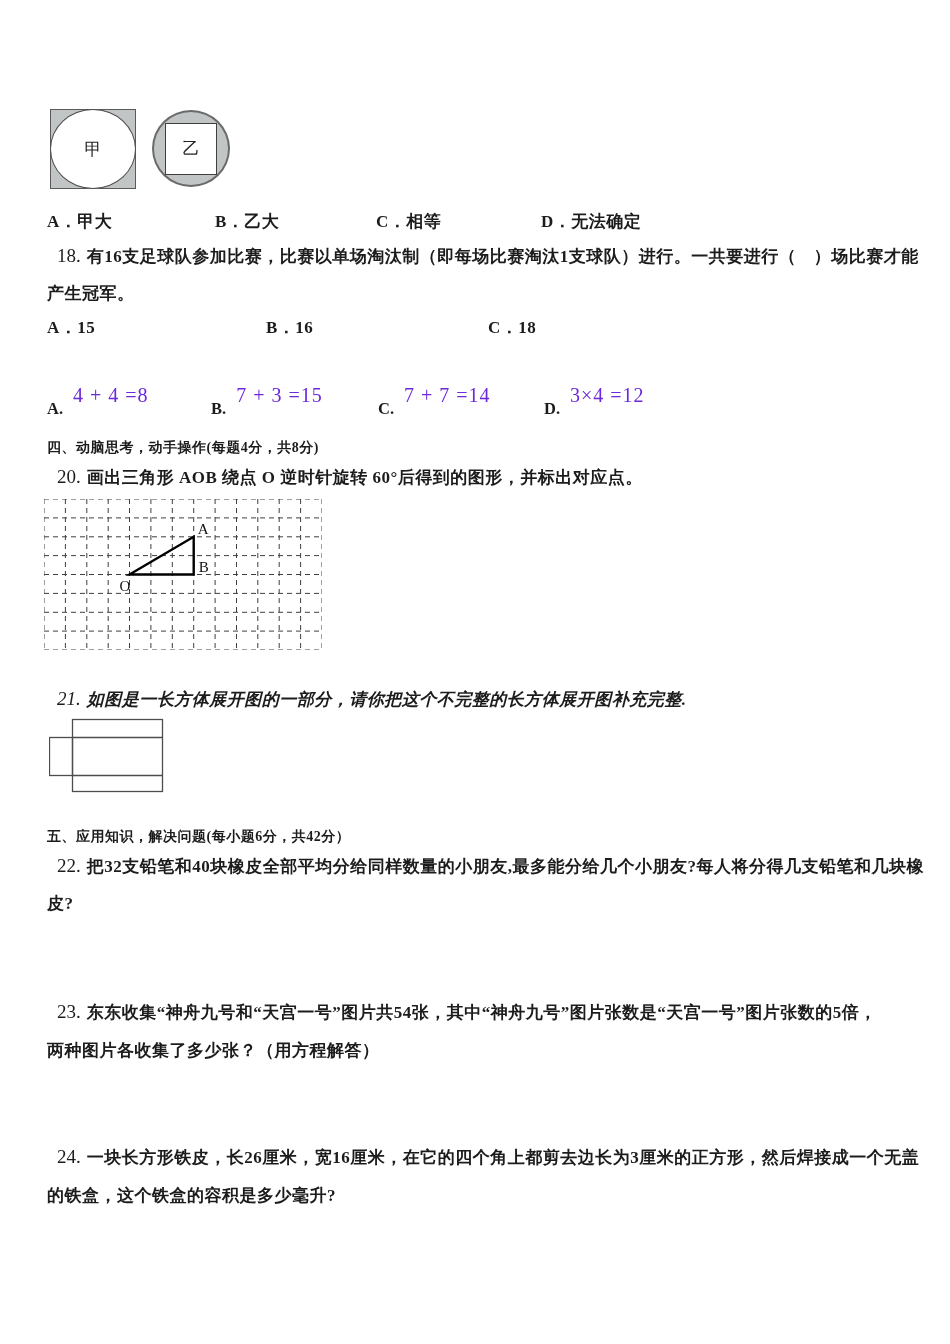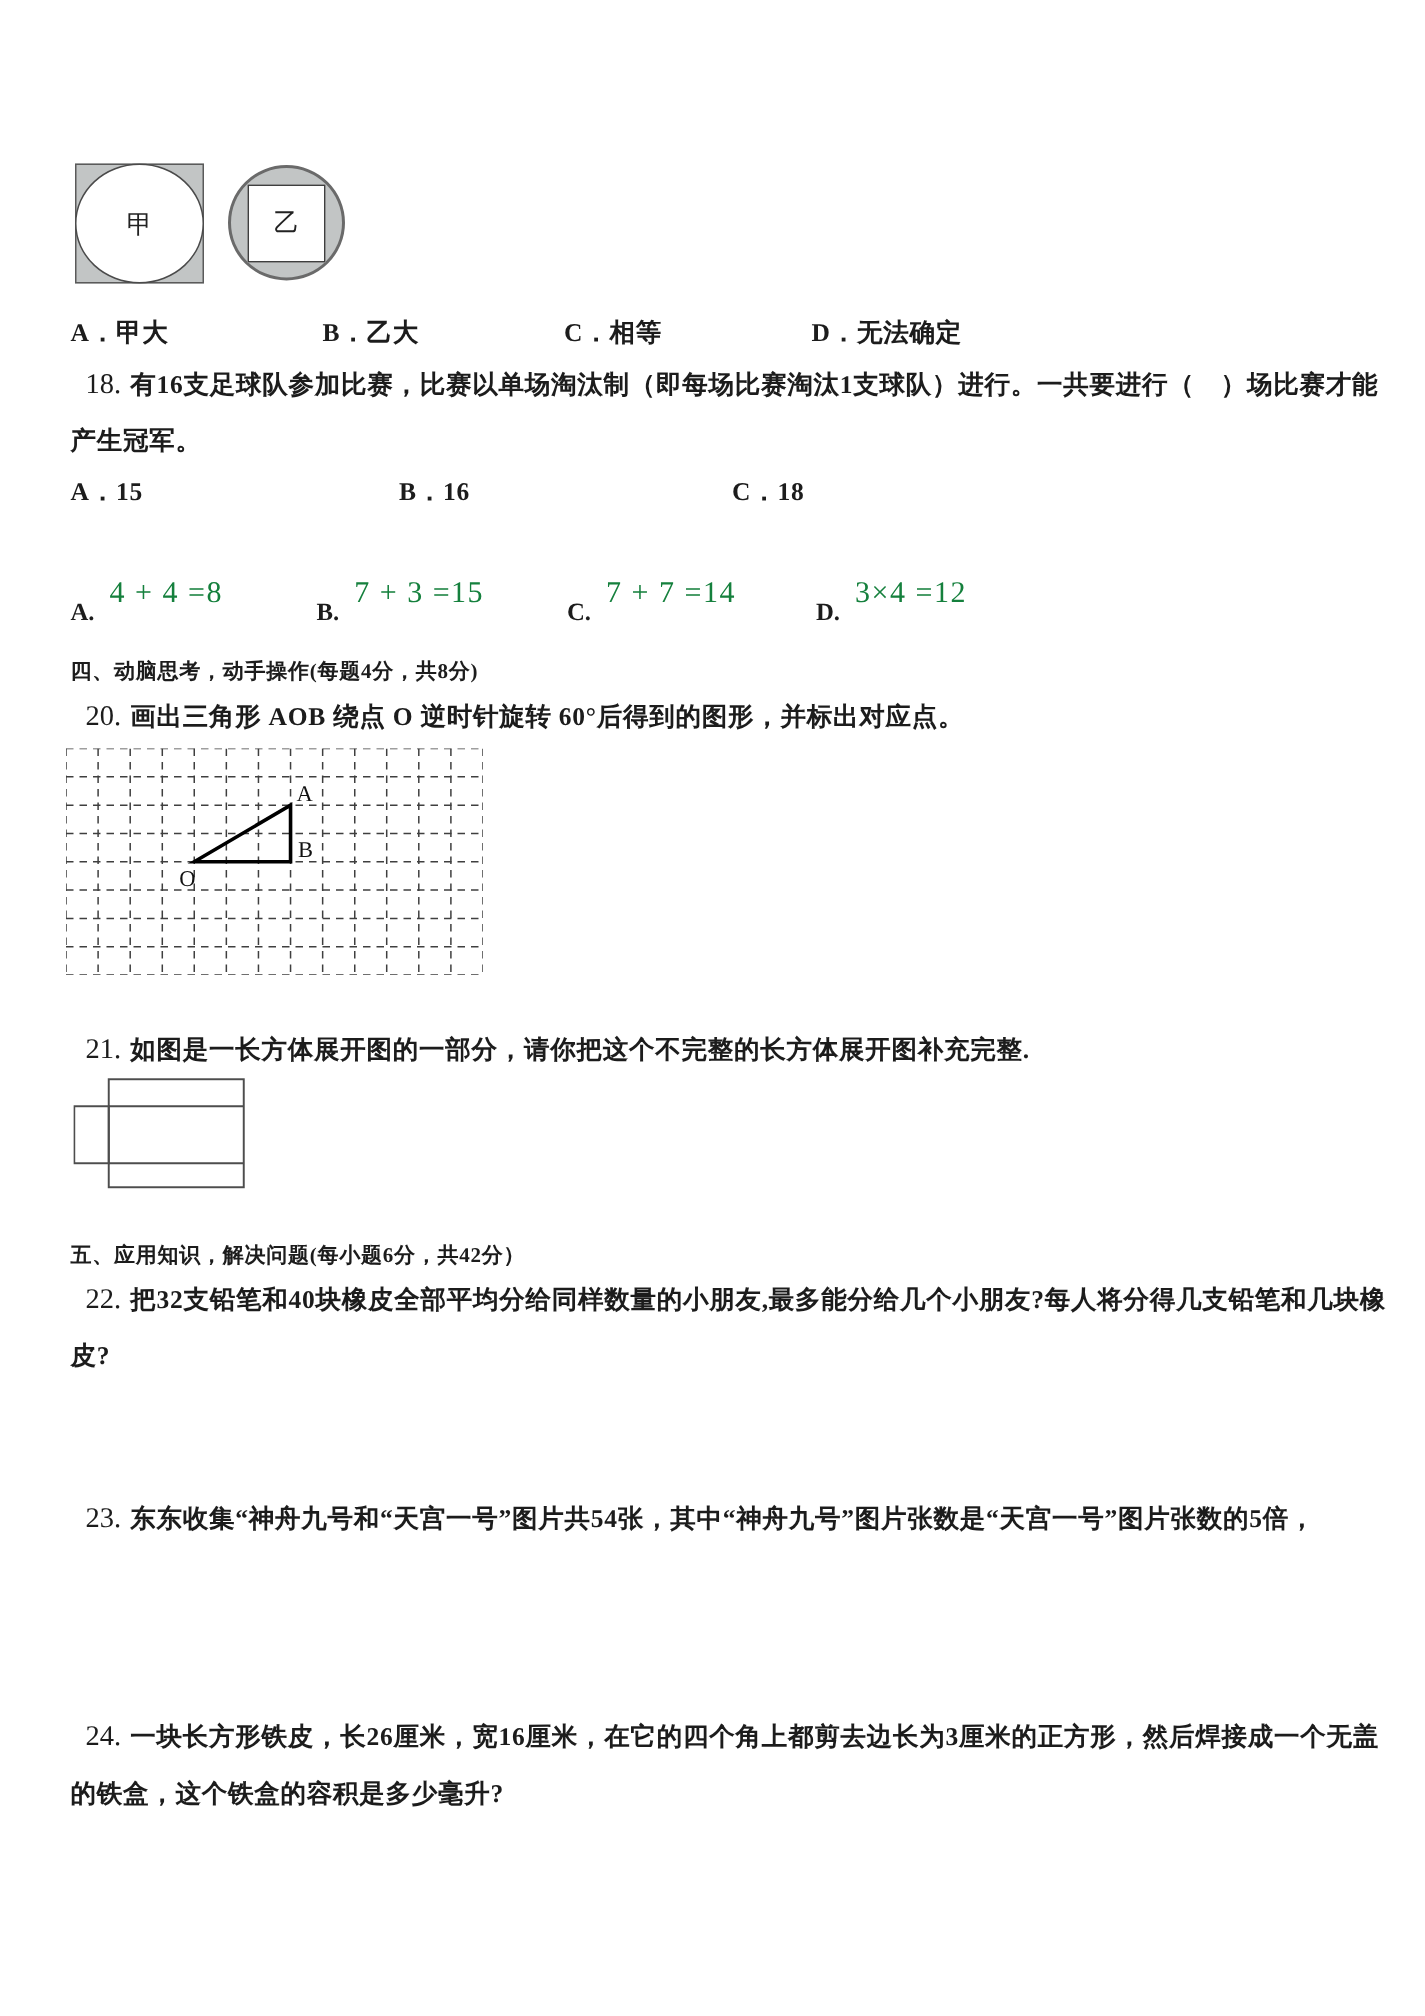--- a/index.html
+++ b/index.html
@@ -10,21 +10,21 @@
     font-family:"Liberation Serif", serif;
     color:#1c1c1c;
     overflow:hidden;
   }
   .abs{position:absolute;white-space:nowrap;}
   .zh{font-weight:700;font-size:17px;letter-spacing:0.5px;}
   .qnum{font-weight:400;font-size:19px;letter-spacing:0;padding-right:6px;margin-left:10px;}
   .opt-letter{font-weight:700;font-size:16.5px;}
   .sec-head{font-weight:700;font-size:14px;letter-spacing:0.5px;}
   .math-expr{
-    font-weight:400;font-size:20px;color:#15803d;
+    font-weight:400;font-size:20px;color:#6d28d9;
     position:relative;top:-12px;margin-left:10px;letter-spacing:1px;
   }
   
   .fig-jia{
     position:absolute;left:50px;top:109px;width:84px;height:78px;
     background:#c2c5c5;border:1.5px solid #5a5a5a;
   }
   .fig-jia .circle{
     position:absolute;left:-1px;top:-1px;width:84px;height:78px;
     background:#ffffff;border:1px solid #4a4a4a;border-radius:50%;
@@ -114,40 +114,41 @@
         <line x1="0" y1="113.3" x2="278" y2="113.3"></line>
         <line x1="0" y1="132.1" x2="278" y2="132.1"></line>
         <line x1="0" y1="151.0" x2="278" y2="151.0"></line>
       </g>
     <polygon id="triangle-aob" fill="none" stroke="#000000" stroke-width="2.4" points="85.5,75.5 149.7,37.8 149.7,75.5"></polygon>
     <text id="lbl-A" font-size="15" fill="#111" x="153.7" y="34.8">A</text>
     <text id="lbl-B" font-size="15" fill="#111" x="154.7" y="72.5">B</text>
     <text id="lbl-O" font-size="15" fill="#111" x="75.5" y="91.5">O</text>
   </svg>
 
-  <div class="abs" style="left:47px;top:688px;">
+  <div class="abs" style="left:47px;top:688px;font-style:italic;">
     <span class="qnum">21.</span><span class="zh">如图是一长方体展开图的一部分，请你把这个不完整的长方体展开图补充完整.</span>
   </div>
 
   <svg style="position:absolute;left:49px;top:718px;" width="116" height="76" viewBox="0 0 116 76">
     <rect x="23.5" y="1.5" width="90" height="72" fill="none" stroke="#4d4d4d" stroke-width="1.3"></rect>
     <line x1="23.5" y1="19.5" x2="113.5" y2="19.5" stroke="#4d4d4d" stroke-width="1.3"></line>
     <line x1="23.5" y1="57.5" x2="113.5" y2="57.5" stroke="#4d4d4d" stroke-width="1.3"></line>
     <rect x="0.5" y="19.5" width="23" height="38" fill="none" stroke="#4d4d4d" stroke-width="1.3"></rect>
   </svg>
 
   <div class="abs sec-head" style="left:47px;top:828px;">五、应用知识，解决问题(每小题6分，共42分）</div>
 
   <div class="abs" style="left:47px;top:855px;">
     <span class="qnum">22.</span><span class="zh">把32支铅笔和40块橡皮全部平均分给同样数量的小朋友,最多能分给几个小朋友?每人将分得几支铅笔和几块橡</span>
   </div>
   <div class="abs zh" style="left:47px;top:892px;">皮?</div>
 
   <div class="abs" style="left:47px;top:1001px;">
     <span class="qnum">23.</span><span class="zh">东东收集“神舟九号和“天宫一号”图片共54张，其中“神舟九号”图片张数是“天宫一号”图片张数的5倍，</span>
   </div>
+  <div class="abs zh" style="left:47px;top:1039px;">两种图片各收集了多少张？（用方程解答）</div>
 
   <div class="abs" style="left:47px;top:1146px;">
     <span class="qnum">24.</span><span class="zh">一块长方形铁皮，长26厘米，宽16厘米，在它的四个角上都剪去边长为3厘米的正方形，然后焊接成一个无盖</span>
   </div>
   <div class="abs zh" style="left:47px;top:1184px;">的铁盒，这个铁盒的容积是多少毫升?</div>
 
 </div>
 
 </body></html>

